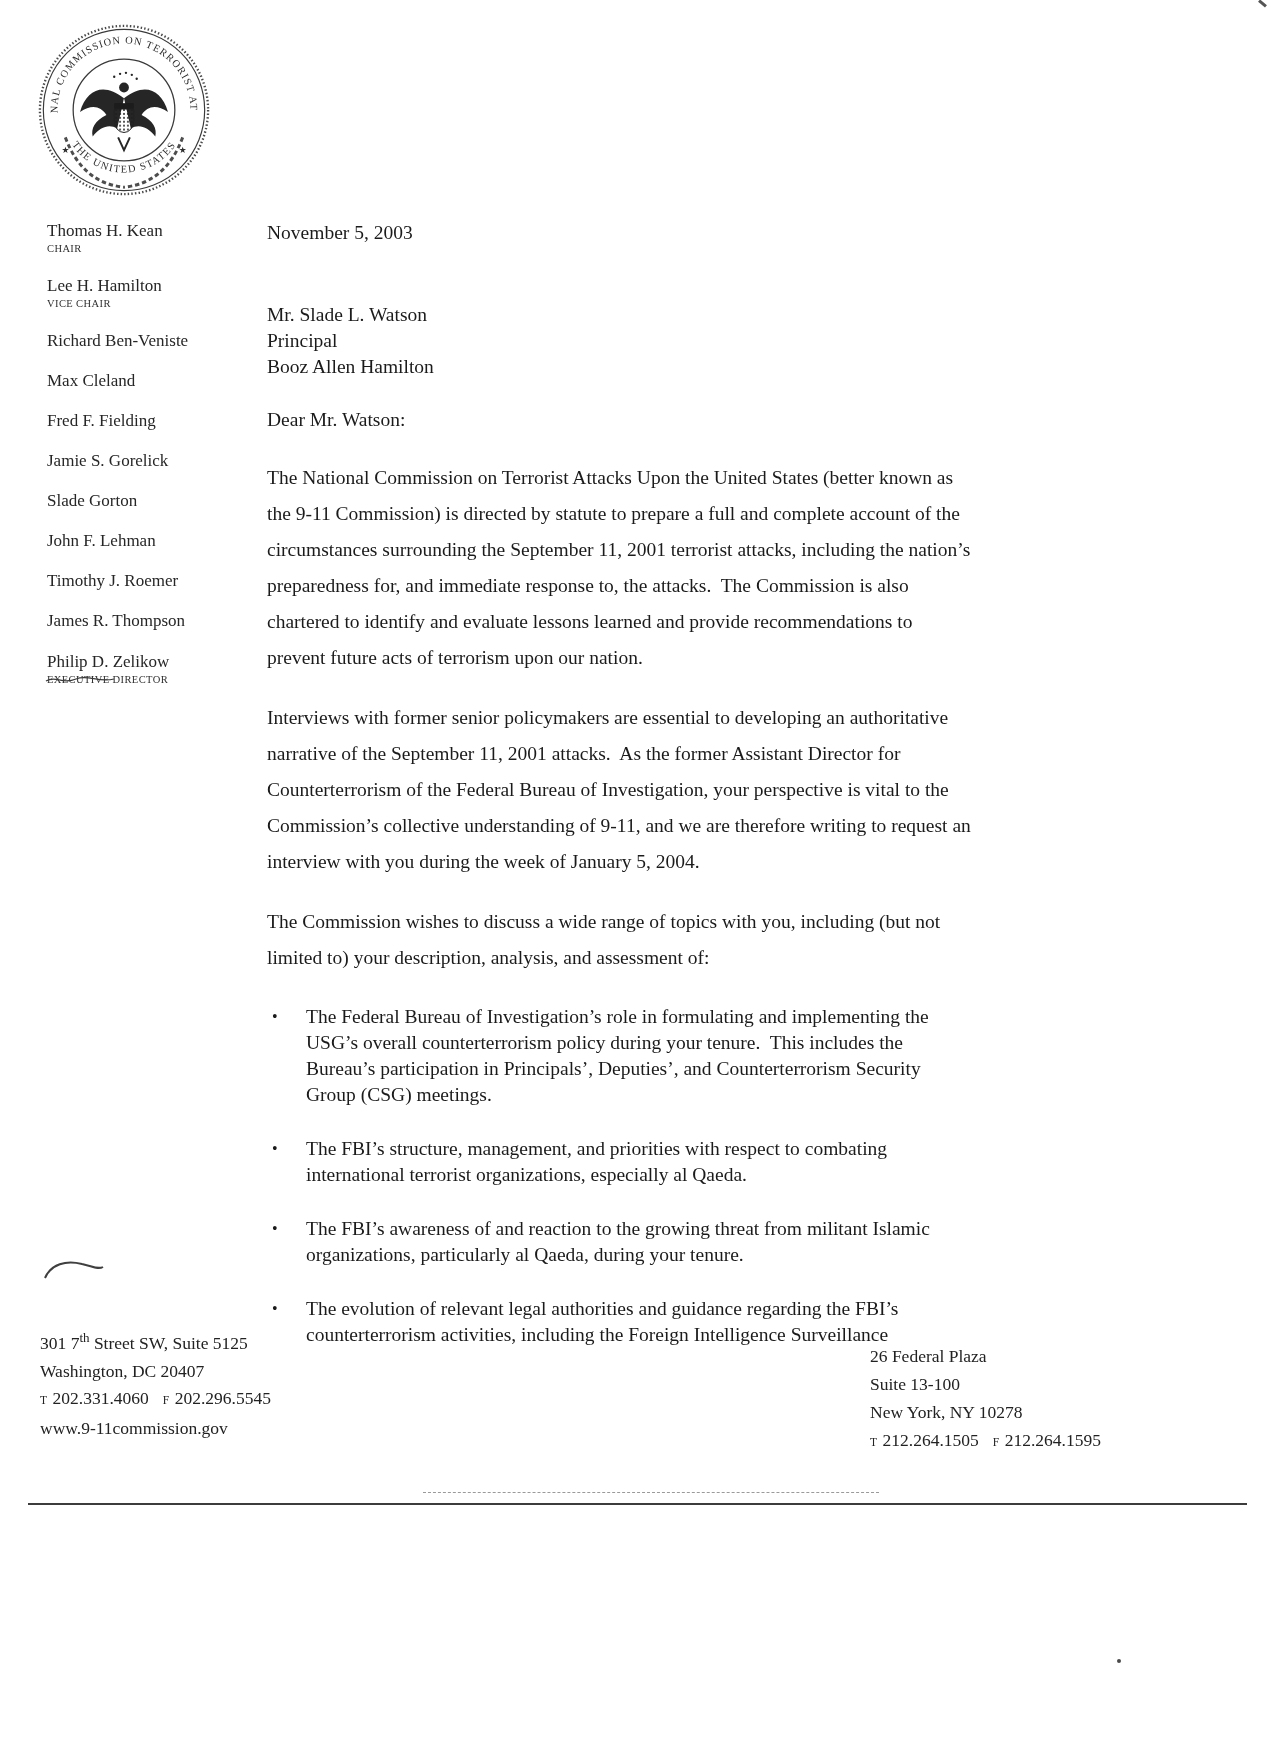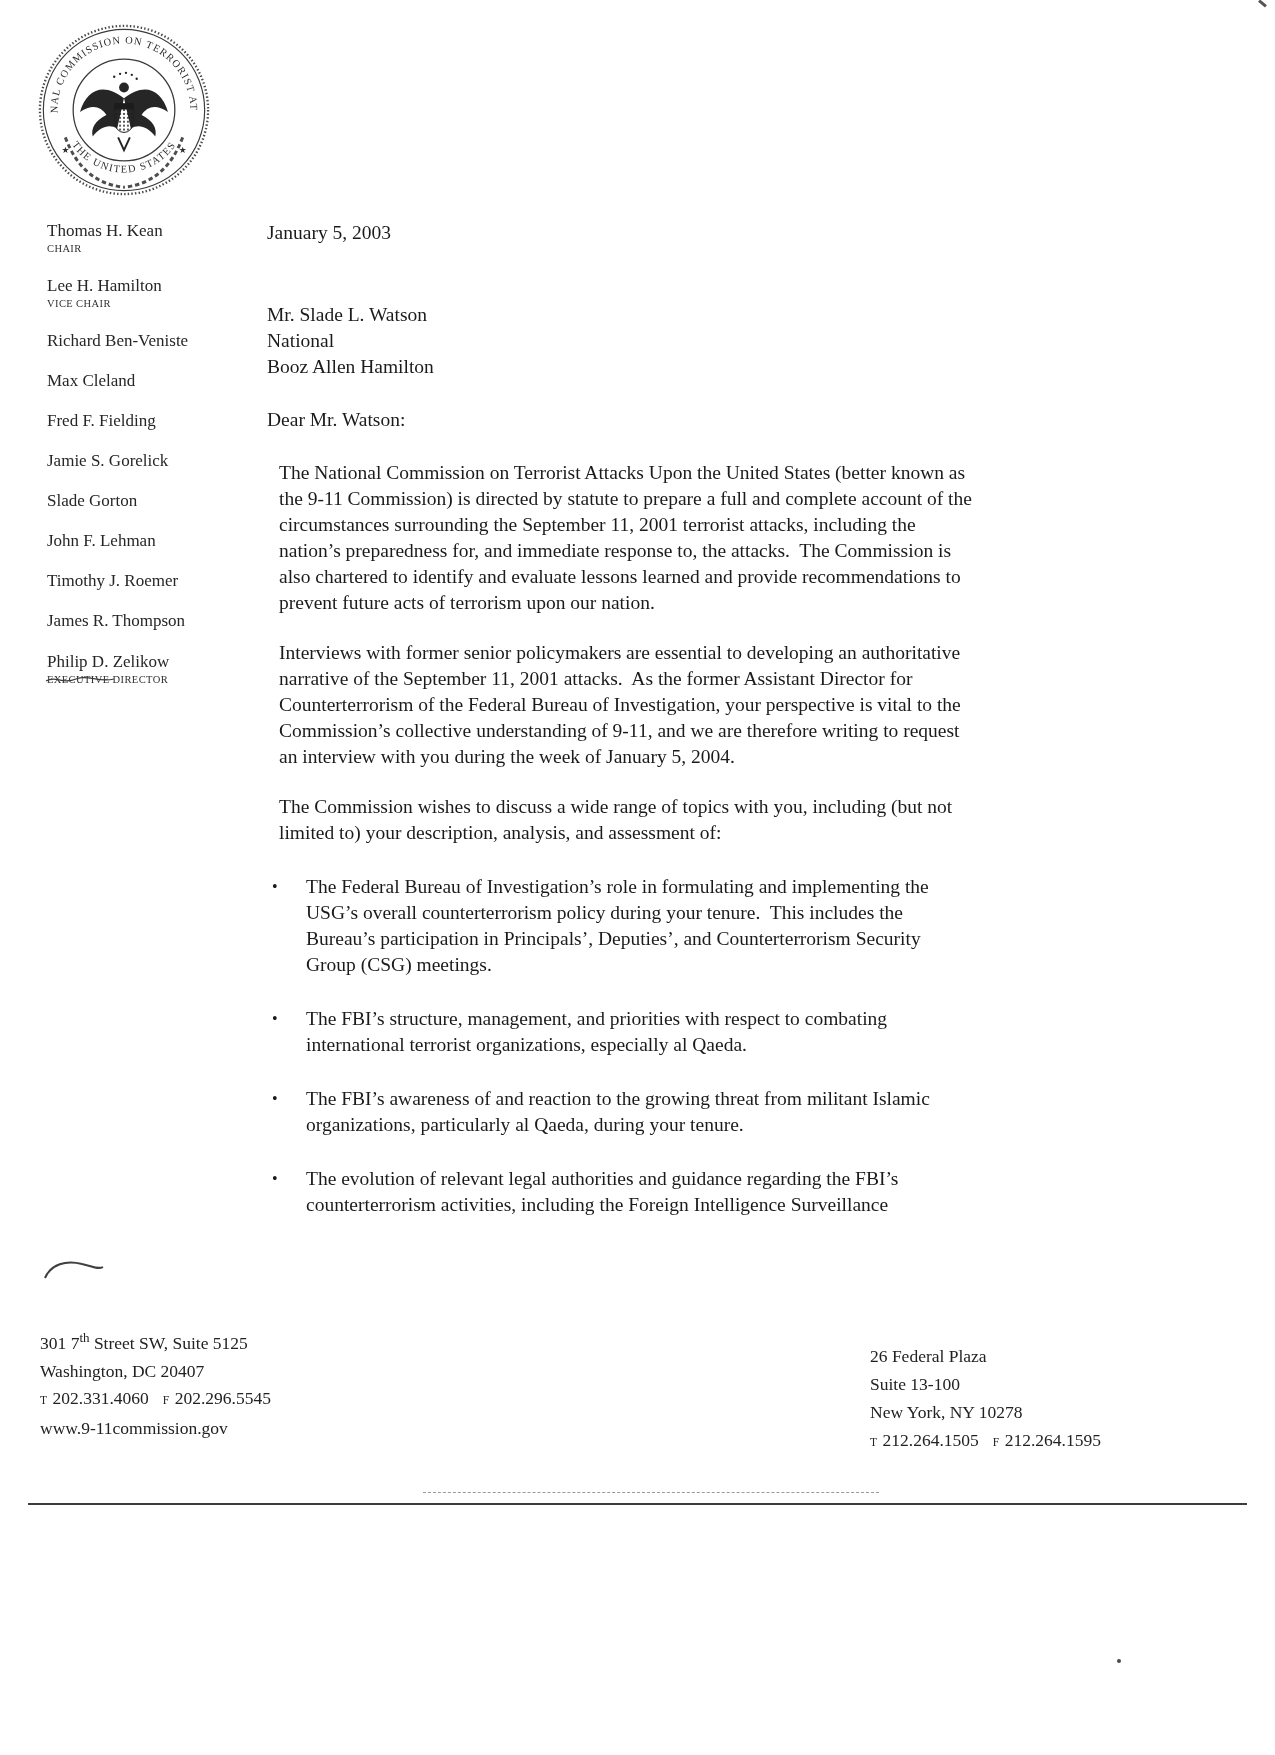--- a/index.html
+++ b/index.html
@@ -22,21 +22,21 @@
   .member .mname{font-size:17px;line-height:20px;}
   .member .mtitle{font-size:10.5px;line-height:15px;letter-spacing:0.4px;color:#303030;}
   .member.exec{margin-top:21px;position:relative;}
   .member.exec .squiggle{position:absolute;left:-3px;top:22px;}
 
   
   .main{position:absolute;left:267px;top:221px;width:706px;font-size:19.5px;}
   .date{line-height:24px;margin:0 0 57px 0;}
   .recipient div{line-height:26px;}
   .salutation{margin-top:27px;line-height:26px;}
-  .para{margin:24px 0 0 12px;line-height:26px;white-space:pre-wrap;}
+  .para{margin:24px 0 0 0;line-height:36px;white-space:pre-wrap;}
   .para.first{margin-top:27px;}
   .bullets{margin-top:28px;}
   .bullet{display:flex;margin-bottom:28px;}
   .bullet .bm{width:34px;flex:0 0 34px;font-size:16px;padding-left:5px;line-height:26px;}
   .bullet .bt{flex:1;line-height:26px;white-space:pre-wrap;}
 
   
   .footer-dc{position:absolute;left:40px;top:1330px;font-size:17.5px;line-height:27.5px;color:#222;}
   .footer-ny{position:absolute;left:870px;top:1342px;font-size:17.5px;line-height:28px;color:#222;}
   .tf-label{font-size:11.5px;letter-spacing:0.5px;margin-right:5px;}
@@ -137,25 +137,25 @@
     <div class="member exec">
       <div class="mname">Philip D. Zelikow</div>
       <div class="mtitle">EXECUTIVE DIRECTOR</div>
       <svg class="squiggle" width="78" height="12" viewBox="0 0 78 12">
         <path d="M2,7 C12,1 18,11 32,5 C44,0 54,9 70,5" fill="none" stroke="#3a3a3a" stroke-width="1.2"></path>
       </svg>
     </div>
   </div>
 
   <div class="main">
-    <div class="date">January 5, 2003</div>
+    <div class="date">November 5, 2003</div>
 
     <div class="recipient">
       <div>Mr. Slade L. Watson</div>
-      <div>National</div>
+      <div>Principal</div>
       <div>Booz Allen Hamilton</div>
     </div>
 
     <div class="salutation">Dear Mr. Watson:</div>
 
     <p class="para first">The National Commission on Terrorist Attacks Upon the United States (better known as the 9-11 Commission) is directed by statute to prepare a full and complete account of the circumstances surrounding the September 11, 2001 terrorist attacks, including the nation’s preparedness for, and immediate response to, the attacks.  The Commission is also chartered to identify and evaluate lessons learned and provide recommendations to prevent future acts of terrorism upon our nation.</p>
     <p class="para">Interviews with former senior policymakers are essential to developing an authoritative narrative of the September 11, 2001 attacks.  As the former Assistant Director for Counterterrorism of the Federal Bureau of Investigation, your perspective is vital to the Commission’s collective understanding of 9-11, and we are therefore writing to request an interview with you during the week of January 5, 2004.</p>
     <p class="para">The Commission wishes to discuss a wide range of topics with you, including (but not limited to) your description, analysis, and assessment of:</p>
 
     <div class="bullets">

